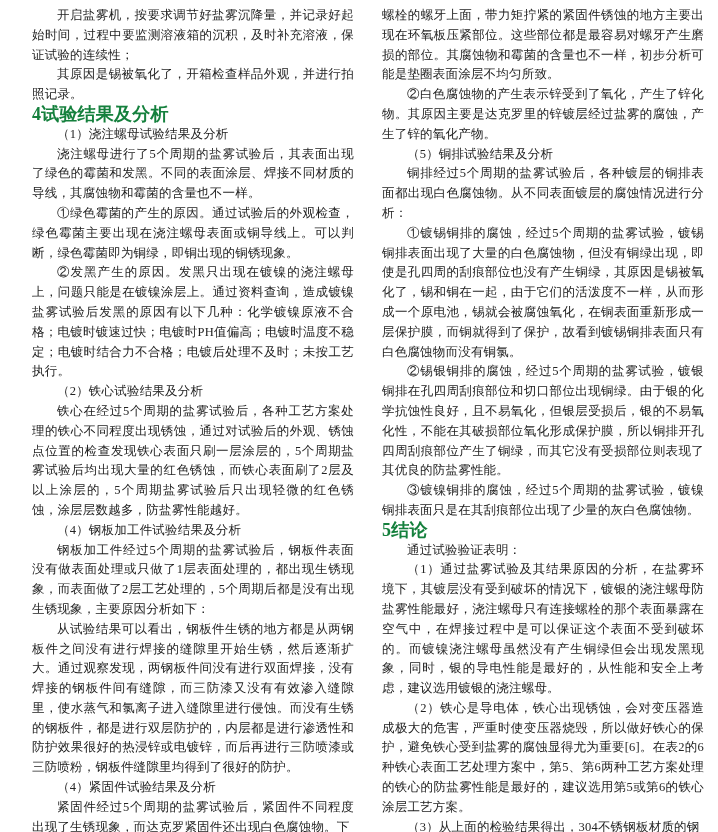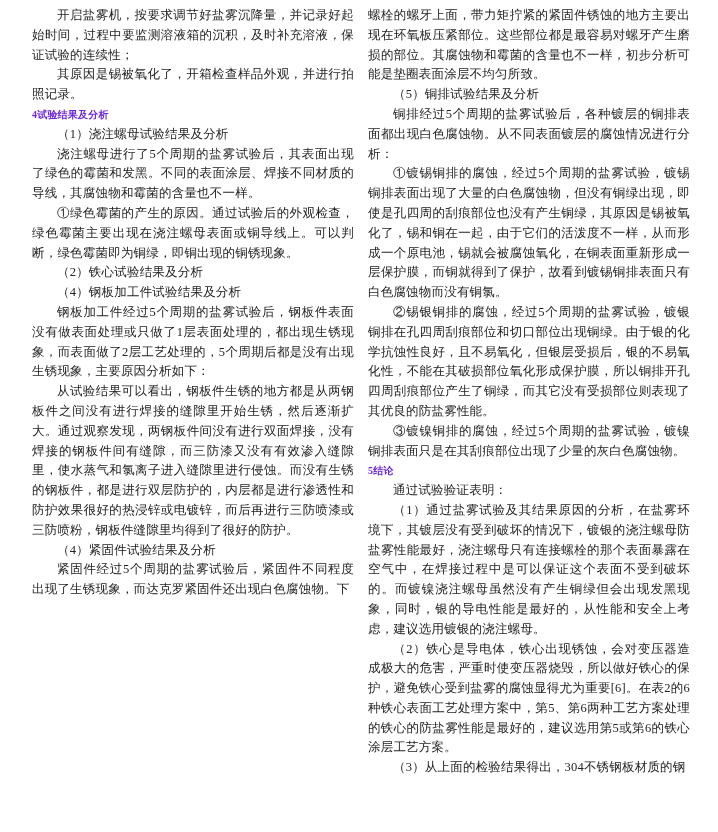--- a/index.html
+++ b/index.html
@@ -9,21 +9,21 @@
   body {
     width: 718px;
     height: 832px;
     overflow: hidden;
     background: #ffffff;
     color: #222222;
     font-family: "Liberation Serif", "DejaVu Serif", serif;
   }
   .page {
     display: flex;
-    gap: 14px;
+    gap: 28px;
     padding: 6px 28px 12px 32px;
     box-sizing: border-box;
     width: 718px;
     height: 832px;
   }
   .col {
     width: 322px;
     flex: 0 0 322px;
     font-size: 12.5px;
     line-height: 19.8px;
@@ -34,49 +34,52 @@
     text-indent: 2em;
     text-align: justify;
   }
   p.cont {
     margin: 0;
     text-indent: 0;
     text-align: justify;
   }
   h2.sec {
     margin: 0;
-    font-size: 10px;
+    font-size: 18px;
     font-weight: 700;
     line-height: 19.8px;
     text-align: left;
-    color: #6d28d9;
+    color: #15803d;
   }
 </style>
 </head>
 <body>
 
 <div class="page">
 
   <div class="col">
     <p class="para">开启盐雾机，按要求调节好盐雾沉降量，并记录好起始时间，过程中要监测溶液箱的沉积，及时补充溶液，保证试验的连续性；</p>
     <p class="para">其原因是锡被氧化了，开箱检查样品外观，并进行拍照记录。</p>
     <h2 class="sec">4试验结果及分析</h2>
     <p class="para">（1）浇注螺母试验结果及分析</p>
     <p class="para">浇注螺母进行了5个周期的盐雾试验后，其表面出现了绿色的霉菌和发黑。不同的表面涂层、焊接不同材质的导线，其腐蚀物和霉菌的含量也不一样。</p>
     <p class="para">①绿色霉菌的产生的原因。通过试验后的外观检查，绿色霉菌主要出现在浇注螺母表面或铜导线上。可以判断，绿色霉菌即为铜绿，即铜出现的铜锈现象。</p>
+    <p class="para">②发黑产生的原因。发黑只出现在镀镍的浇注螺母上，问题只能是在镀镍涂层上。通过资料查询，造成镀镍盐雾试验后发黑的原因有以下几种：化学镀镍原液不合格；电镀时镀速过快；电镀时PH值偏高；电镀时温度不稳定；电镀时结合力不合格；电镀后处理不及时；未按工艺执行。</p>
     <p class="para">（2）铁心试验结果及分析</p>
+    <p class="para">铁心在经过5个周期的盐雾试验后，各种工艺方案处理的铁心不同程度出现锈蚀，通过对试验后的外观、锈蚀点位置的检查发现铁心表面只刷一层涂层的，5个周期盐雾试验后均出现大量的红色锈蚀，而铁心表面刷了2层及以上涂层的，5个周期盐雾试验后只出现轻微的红色锈蚀，涂层层数越多，防盐雾性能越好。</p>
     <p class="para">（4）钢板加工件试验结果及分析</p>
     <p class="para">钢板加工件经过5个周期的盐雾试验后，钢板件表面没有做表面处理或只做了1层表面处理的，都出现生锈现象，而表面做了2层工艺处理的，5个周期后都是没有出现生锈现象，主要原因分析如下：</p>
     <p class="para">从试验结果可以看出，钢板件生锈的地方都是从两钢板件之间没有进行焊接的缝隙里开始生锈，然后逐渐扩大。通过观察发现，两钢板件间没有进行双面焊接，没有焊接的钢板件间有缝隙，而三防漆又没有有效渗入缝隙里，使水蒸气和氯离子进入缝隙里进行侵蚀。而没有生锈的钢板件，都是进行双层防护的，内层都是进行渗透性和防护效果很好的热浸锌或电镀锌，而后再进行三防喷漆或三防喷粉，钢板件缝隙里均得到了很好的防护。</p>
     <p class="para">（4）紧固件试验结果及分析</p>
     <p class="para">紧固件经过5个周期的盐雾试验后，紧固件不同程度出现了生锈现象，而达克罗紧固件还出现白色腐蚀物。下</p>
   </div>
 
   <div class="col">
     <p class="cont">螺栓的螺牙上面，带力矩拧紧的紧固件锈蚀的地方主要出现在环氧板压紧部位。这些部位都是最容易对螺牙产生磨损的部位。其腐蚀物和霉菌的含量也不一样，初步分析可能是垫圈表面涂层不均匀所致。</p>
+    <p class="para">②白色腐蚀物的产生表示锌受到了氧化，产生了锌化物。其原因主要是达克罗里的锌镀层经过盐雾的腐蚀，产生了锌的氧化产物。</p>
     <p class="para">（5）铜排试验结果及分析</p>
     <p class="para">铜排经过5个周期的盐雾试验后，各种镀层的铜排表面都出现白色腐蚀物。从不同表面镀层的腐蚀情况进行分析：</p>
     <p class="para">①镀锡铜排的腐蚀，经过5个周期的盐雾试验，镀锡铜排表面出现了大量的白色腐蚀物，但没有铜绿出现，即使是孔四周的刮痕部位也没有产生铜绿，其原因是锡被氧化了，锡和铜在一起，由于它们的活泼度不一样，从而形成一个原电池，锡就会被腐蚀氧化，在铜表面重新形成一层保护膜，而铜就得到了保护，故看到镀锡铜排表面只有白色腐蚀物而没有铜氯。</p>
     <p class="para">②锡银铜排的腐蚀，经过5个周期的盐雾试验，镀银铜排在孔四周刮痕部位和切口部位出现铜绿。由于银的化学抗蚀性良好，且不易氧化，但银层受损后，银的不易氧化性，不能在其破损部位氧化形成保护膜，所以铜排开孔四周刮痕部位产生了铜绿，而其它没有受损部位则表现了其优良的防盐雾性能。</p>
     <p class="para">③镀镍铜排的腐蚀，经过5个周期的盐雾试验，镀镍铜排表面只是在其刮痕部位出现了少量的灰白色腐蚀物。</p>
     <h2 class="sec">5结论</h2>
     <p class="para">通过试验验证表明：</p>
     <p class="para">（1）通过盐雾试验及其结果原因的分析，在盐雾环境下，其镀层没有受到破坏的情况下，镀银的浇注螺母防盐雾性能最好，浇注螺母只有连接螺栓的那个表面暴露在空气中，在焊接过程中是可以保证这个表面不受到破坏的。而镀镍浇注螺母虽然没有产生铜绿但会出现发黑现象，同时，银的导电性能是最好的，从性能和安全上考虑，建议选用镀银的浇注螺母。</p>
     <p class="para">（2）铁心是导电体，铁心出现锈蚀，会对变压器造成极大的危害，严重时使变压器烧毁，所以做好铁心的保护，避免铁心受到盐雾的腐蚀显得尤为重要[6]。在表2的6种铁心表面工艺处理方案中，第5、第6两种工艺方案处理的铁心的防盐雾性能是最好的，建议选用第5或第6的铁心涂层工艺方案。</p>
     <p class="para">（3）从上面的检验结果得出，304不锈钢板材质的钢</p>

